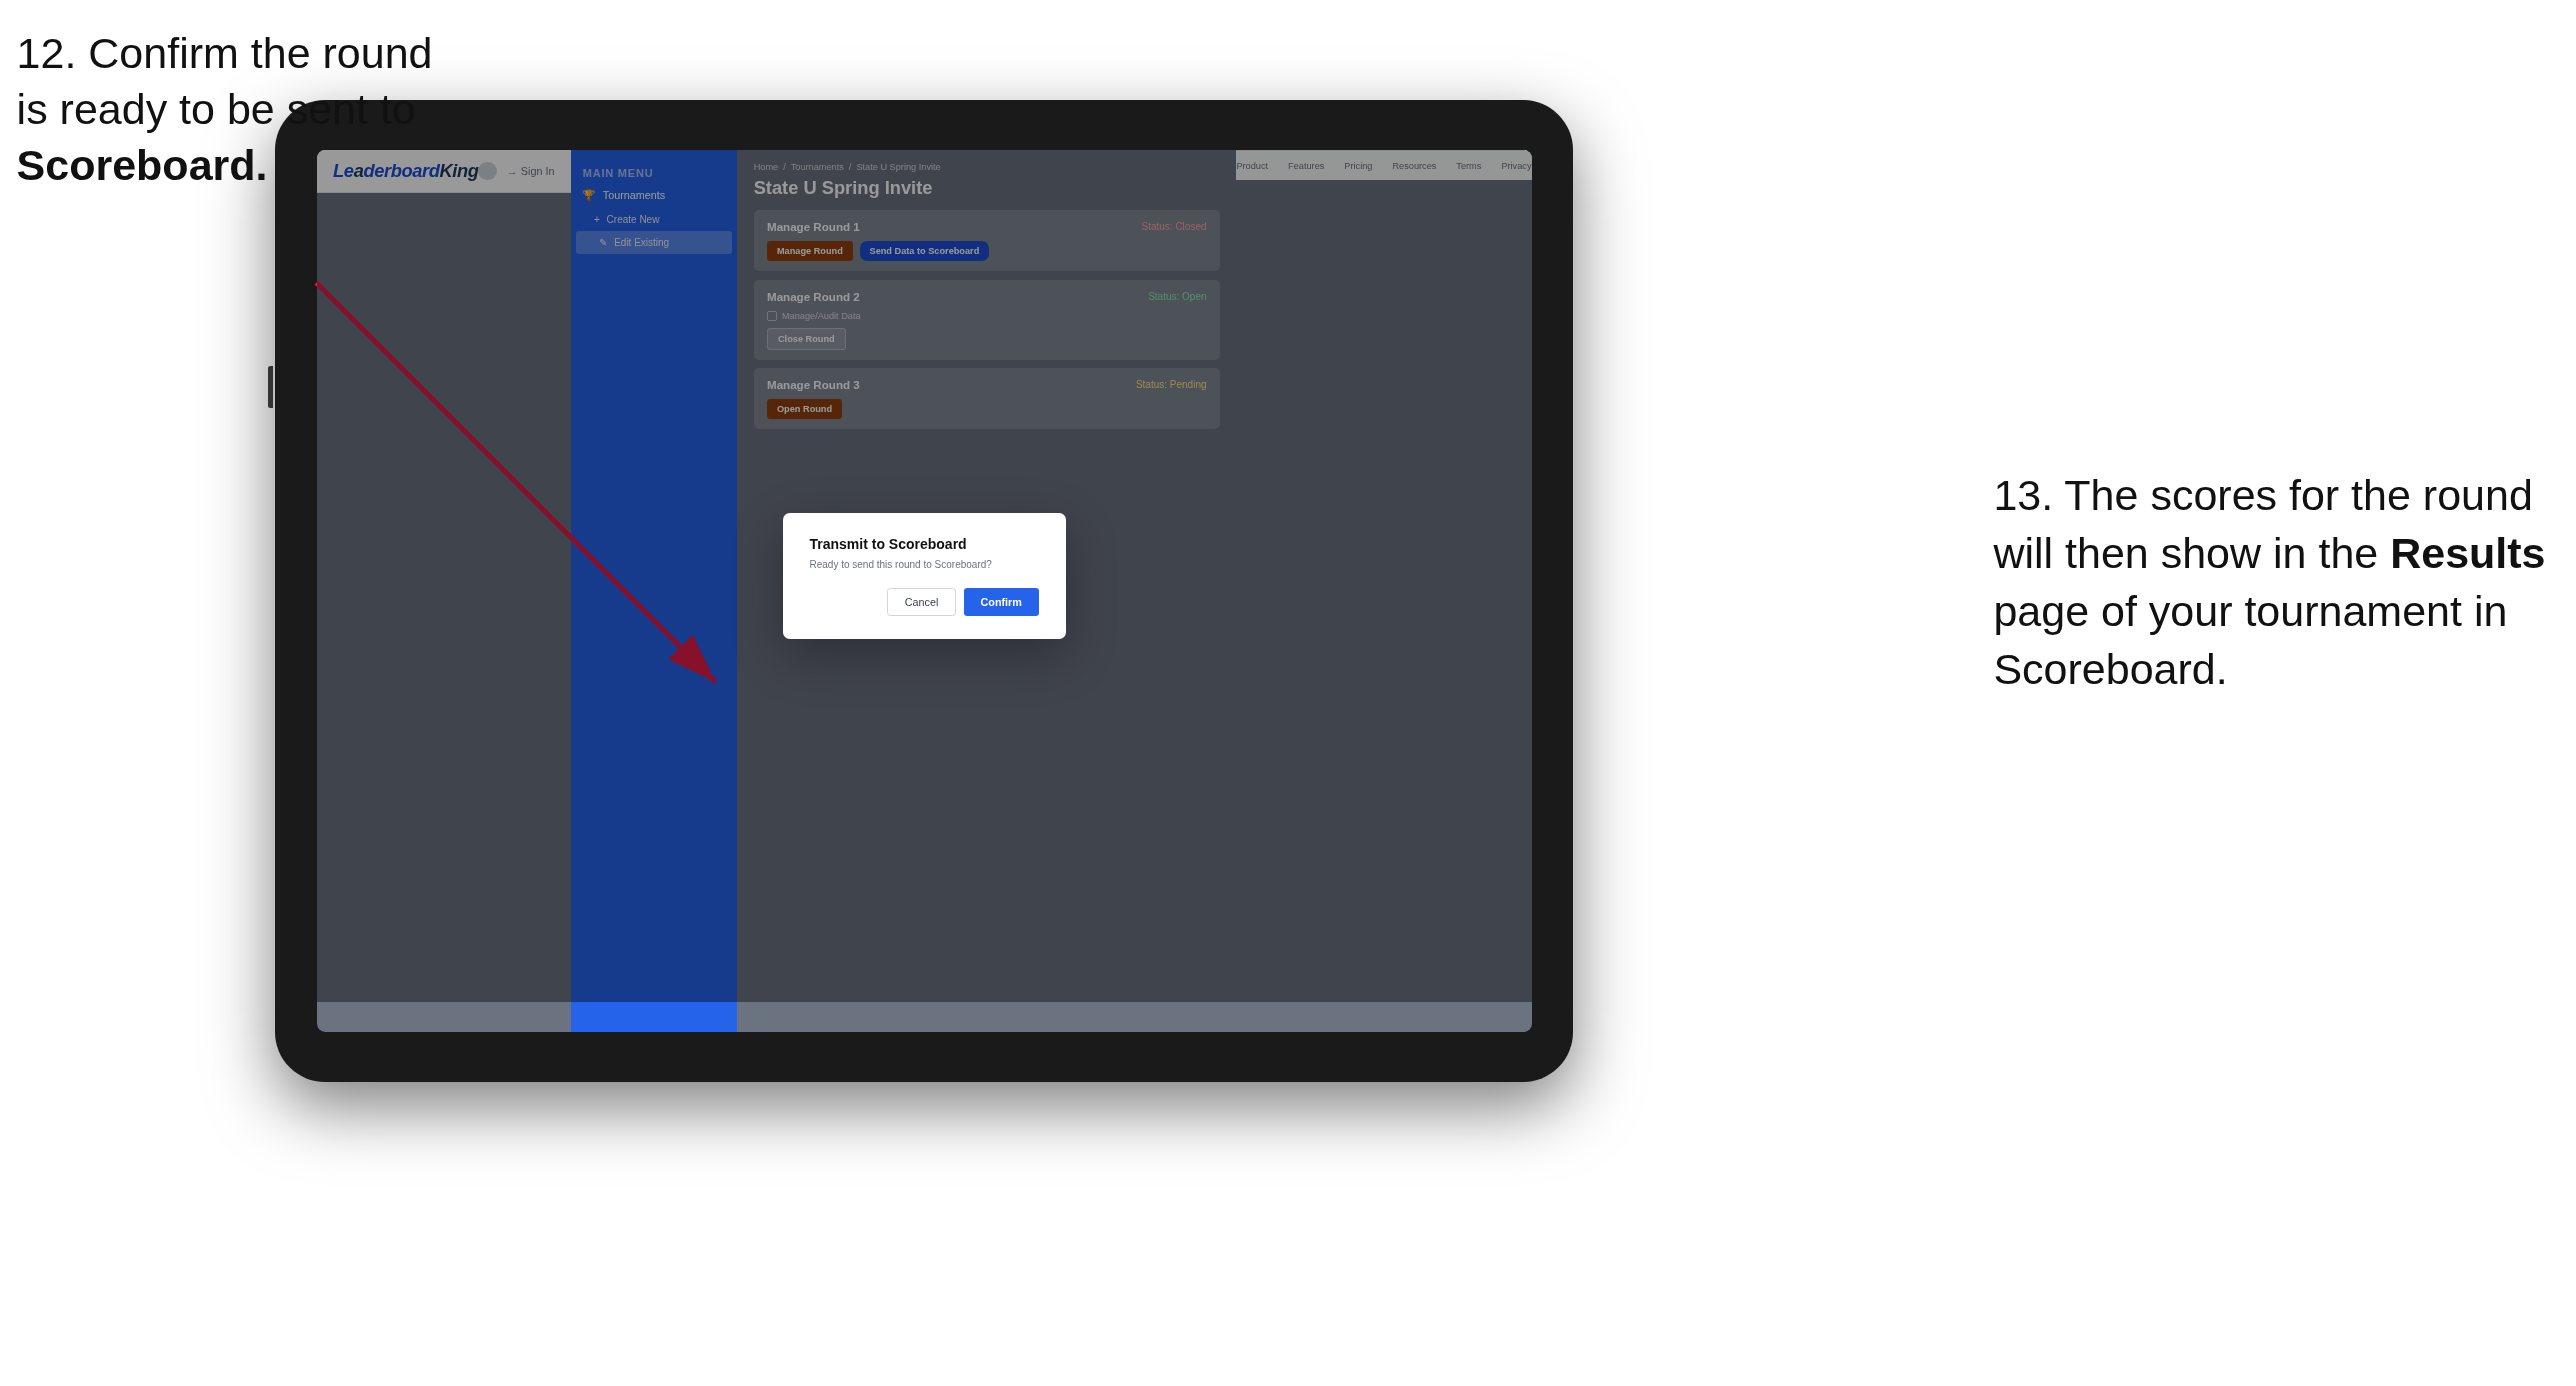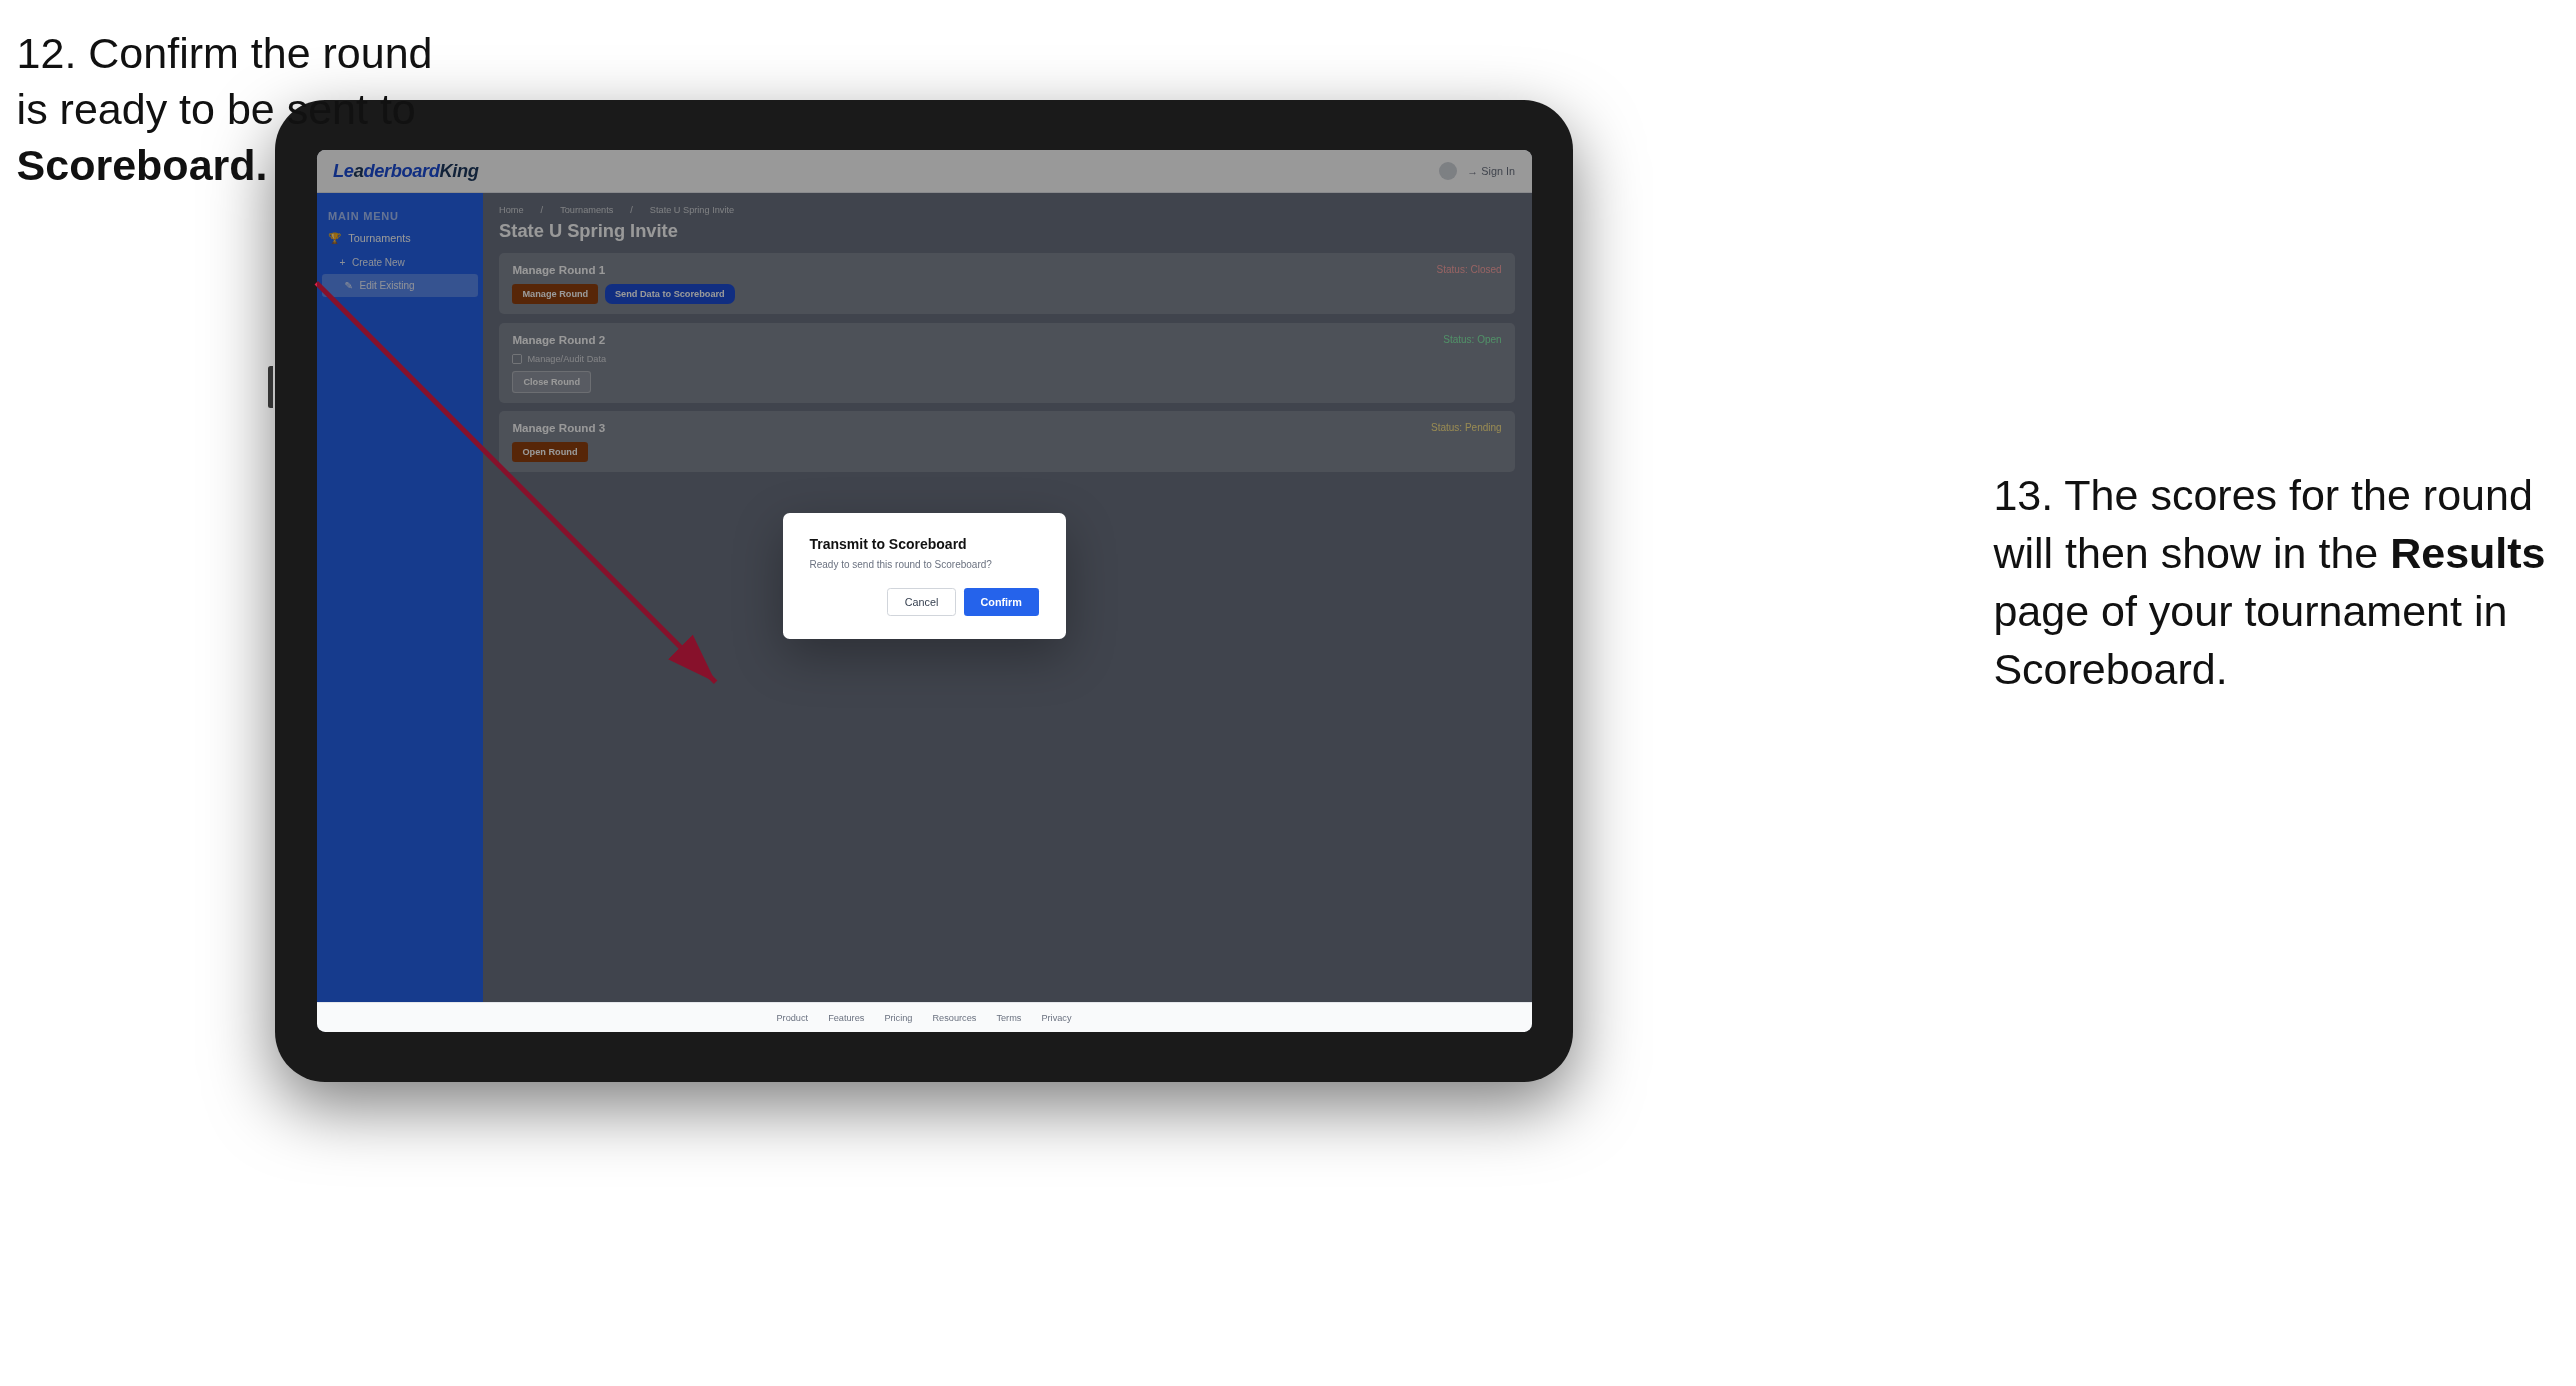--- a/index.html
+++ b/index.html
@@ -68,21 +68,20 @@
     }
 
     .tablet-screen {
       width: 1215px;
       height: 882px;
       background: #6b7280;
       border-radius: 8.3px;
       overflow: hidden;
       position: relative;
       display: flex;
-      flex-direction: column;
     }
 
     
     .top-nav {
       background: #fff;
       height: 43px;
       display: flex;
       align-items: center;
       justify-content: space-between;
       padding: 0 16.6px;
@@ -185,21 +184,21 @@
       background: #6b7280;
       overflow-y: auto;
       padding: 11.6px 16.6px;
     }
 
     .breadcrumb {
       font-size: 9.2px;
       color: rgba(255,255,255,0.7);
       margin-bottom: 5px;
       display: flex;
-      gap: 17px;
+      gap: 5px;
       align-items: center;
     }
 
     .page-title {
       font-size: 18.3px;
       font-weight: 700;
       color: #fff;
       margin-bottom: 11.6px;
     }
 

